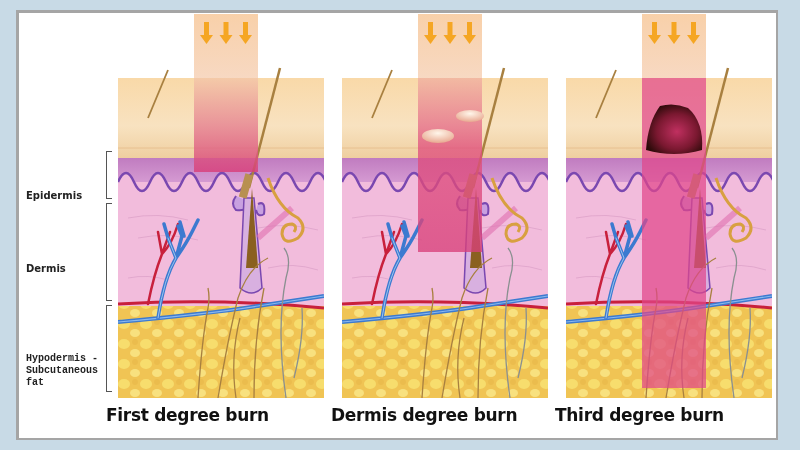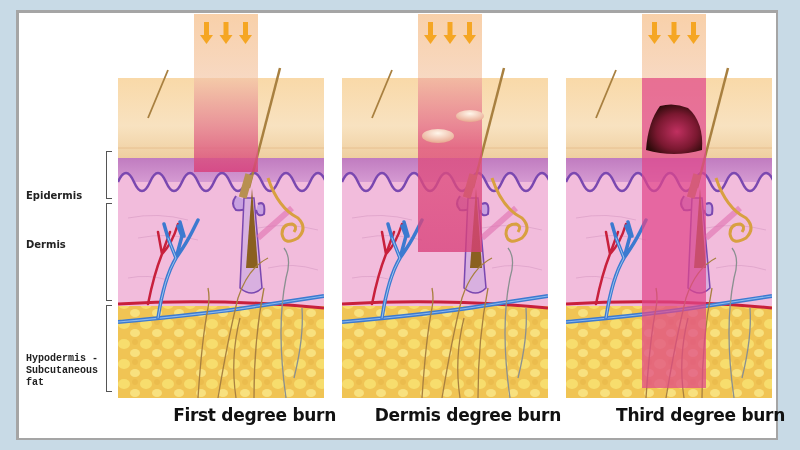--- a/index.html
+++ b/index.html
@@ -2,31 +2,31 @@
 <html><head>
 <meta charset="utf-8">
 <style>
   html,body{margin:0;padding:0;}
   body{width:800px;height:450px;background:#c8dae6;position:relative;overflow:hidden;font-family:"DejaVu Sans","Liberation Sans",sans-serif;}
   .frame{position:absolute;left:16px;top:10px;width:762px;height:430px;background:#fff;border-top:3px solid #a5a5a5;border-left:3px solid #a5a5a5;border-right:2px solid #a5a5a5;border-bottom:2px solid #a5a5a5;box-sizing:border-box;}
   .layer-label{position:absolute;left:26px;font-size:10px;font-weight:bold;color:#222;line-height:12px;margin-top:11px;}
   .bracket{position:absolute;left:106px;width:5px;border:1px solid #555;border-right:none;}
   .panel{position:absolute;top:0;width:220px;height:405px;}
   .panel svg{position:absolute;left:0;top:0;}
-  .caption{position:absolute;top:405px;font-size:17px;font-weight:bold;color:#111;text-align:right;width:230px;letter-spacing:-0.3px;}
+  .caption{position:absolute;top:405px;font-size:17px;font-weight:bold;color:#111;text-align:left;width:230px;letter-spacing:-0.3px;}
 </style>
 </head>
 <body>
 
 <div class="frame"></div>
 
 <div class="layer-label" style="top:179px;">Epidermis</div>
 <div class="bracket" style="top:151px;height:46px;"></div>
 
-<div class="layer-label" style="top:228px;">Dermis</div>
+<div class="layer-label" style="top:252px;">Dermis</div>
 <div class="bracket" style="top:203px;height:96px;"></div>
 
 <div class="layer-label" style="top:342px;font-family:Liberation Mono, monospace;">
   <div>Hypodermis -</div>
   <div>Subcutaneous</div>
   <div>fat</div>
 </div>
 <div class="bracket" style="top:305px;height:85px;"></div>
 
 <svg width="0" height="0" style="position:absolute">

